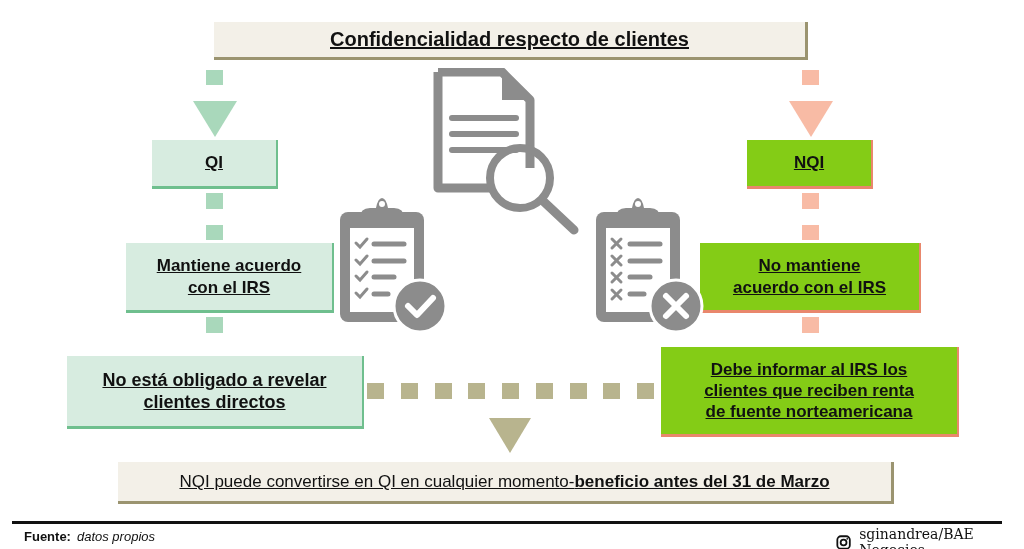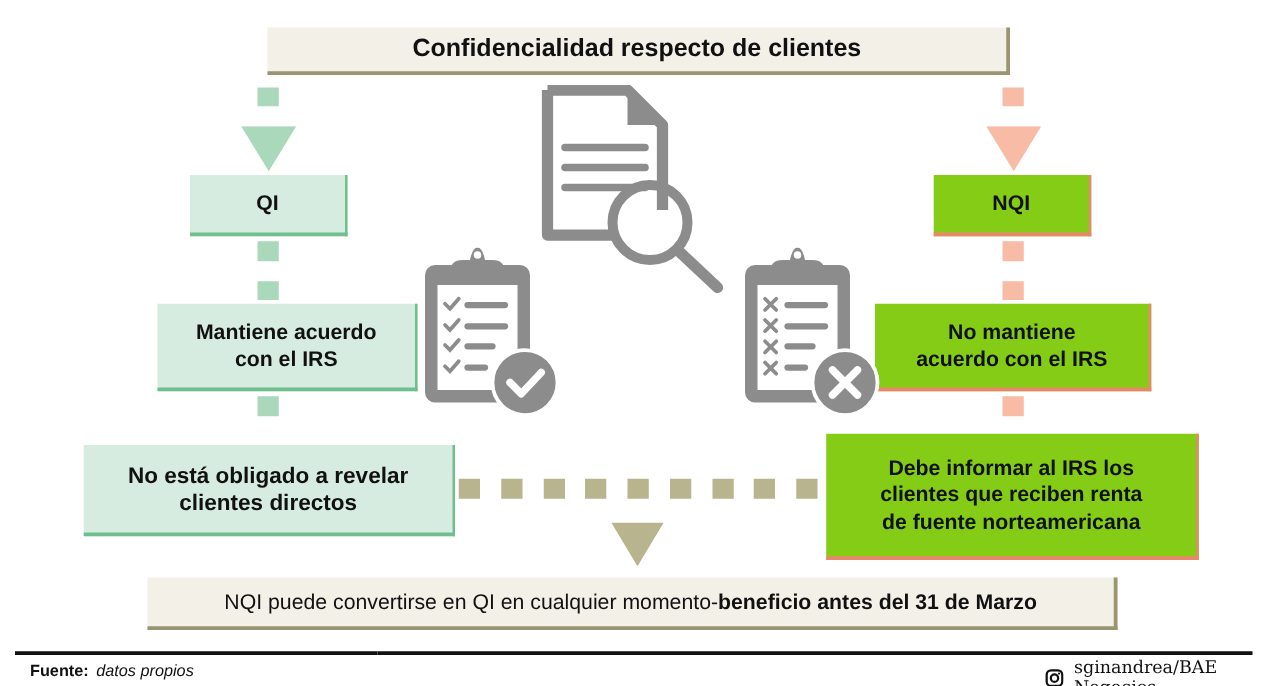--- a/index.html
+++ b/index.html
@@ -1,20 +1,20 @@
 <!DOCTYPE html>
 <html><head>
 <meta charset="utf-8">
 <style>
   html, body { margin:0; padding:0; }
   body { width:1024px; height:549px; background:#ffffff; position:relative; overflow:hidden;
          font-family:"Liberation Sans", sans-serif; color:#111; }
   .abs { position:absolute; }
   .box { position:absolute; display:flex; align-items:center; justify-content:center; text-align:right;
-         font-weight:bold; box-sizing:border-box; line-height:1.25; }
+         font-weight:bold; box-sizing:border-box; line-height:1.25;text-decoration:underline; }
   .title-box { left:214px; top:22px; width:594px; height:38px; background:#f3f0e8;
                border-right:3px solid #9b9470; border-bottom:3px solid #9b9470; font-size:20px; }
   .green { background:#d7ece0; border-right:2px solid #6fbf8e; border-bottom:3px solid #6fbf8e; }
   .salmon { background:#84cc16; border-right:2px solid #e9876c; border-bottom:3px solid #e9876c; }
   .green-sq { background:#a9d8bb; position:absolute; width:17px; }
   .salmon-sq { background:#f8bba5; position:absolute; width:17px; }
   .olive-sq { background:#b8b48e; position:absolute; width:17px; height:16px; top:383px; }
   .bottom-box { left:118px; top:462px; width:776px; height:42px; background:#f3f0e8;
                 border-right:3px solid #9b9470; border-bottom:3px solid #9b9470; font-size:17px; font-weight:normal; }
   .bottom-box b { font-weight:bold; }
@@ -52,21 +52,21 @@
   <polygon points="0,0 44,0 22,36" fill="#f8bba5"></polygon>
 </svg>
 <div class="box salmon" style="left:747px;top:140px;width:126px;height:49px;font-size:17px;">NQI</div>
 <div class="salmon-sq" style="left:802px;top:193px;height:16px;"></div>
 <div class="salmon-sq" style="left:802px;top:225px;height:15px;"></div>
 <div class="box salmon" style="left:700px;top:243px;width:221px;height:70px;font-size:17px;flex-direction:column;">
   <span>No mantiene</span>
   <span>acuerdo con el IRS</span>
 </div>
 <div class="salmon-sq" style="left:802px;top:317px;height:16px;"></div>
-<div class="box salmon" style="left:661px;top:347px;width:298px;height:101px;font-size:17px;flex-direction:column;">
+<div class="box salmon" style="left:661px;top:347px;width:298px;height:90px;font-size:17px;flex-direction:column;">
   <span>Debe informar al IRS los</span>
   <span>clientes que reciben renta</span>
   <span>de fuente norteamericana</span>
 </div>
 
 <div class="olive-sq" style="left:367px;"></div>
 <div class="olive-sq" style="left:401px;"></div>
 <div class="olive-sq" style="left:435px;"></div>
 <div class="olive-sq" style="left:468px;"></div>
 <div class="olive-sq" style="left:502px;"></div>

